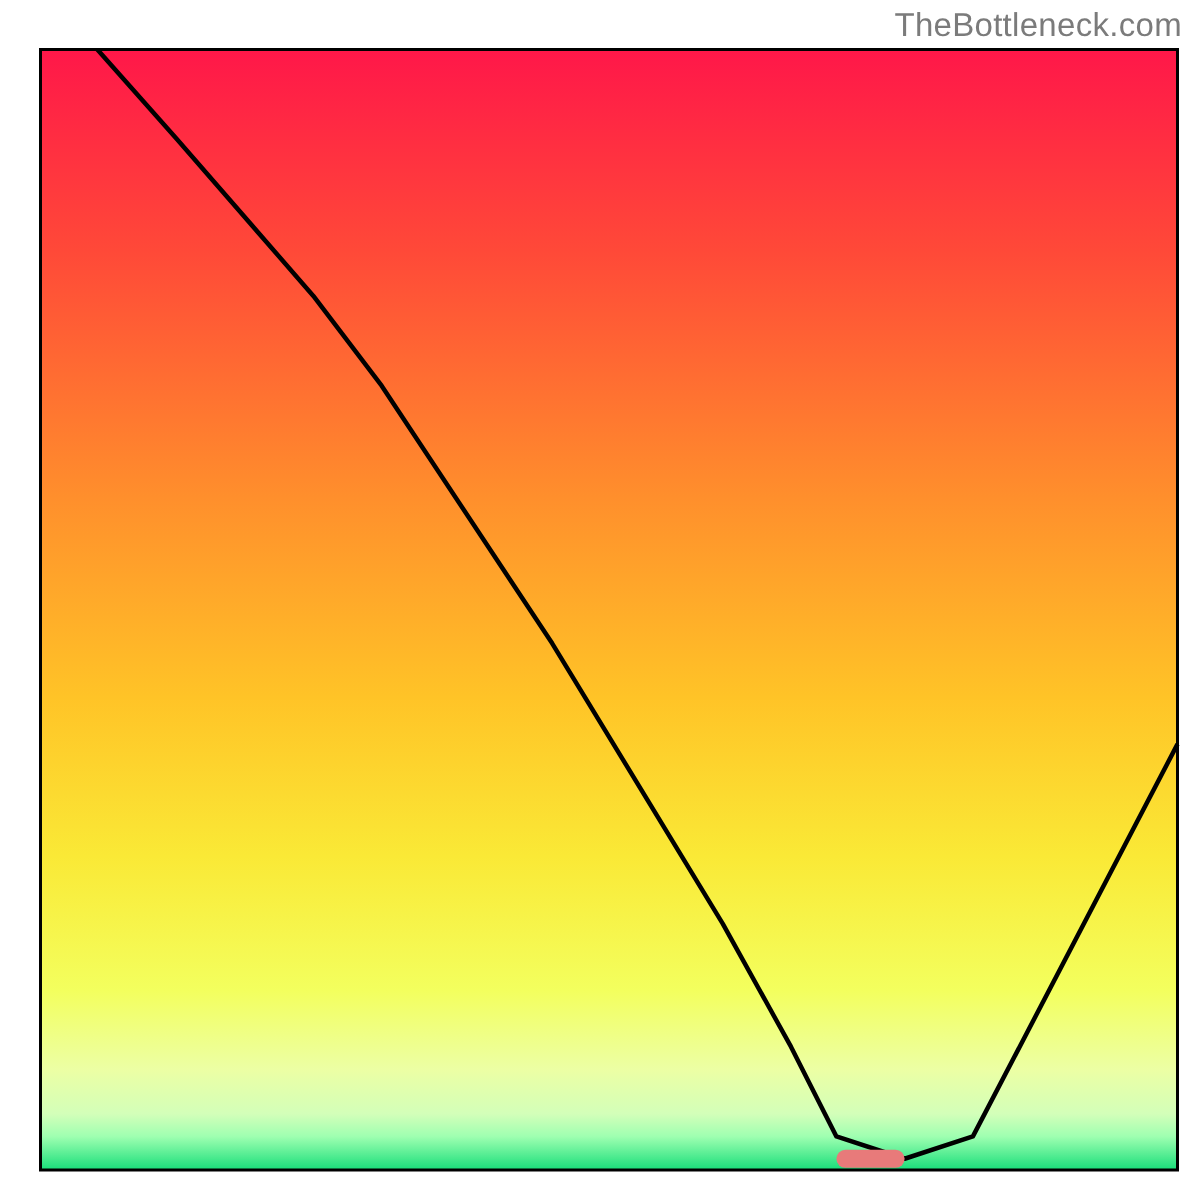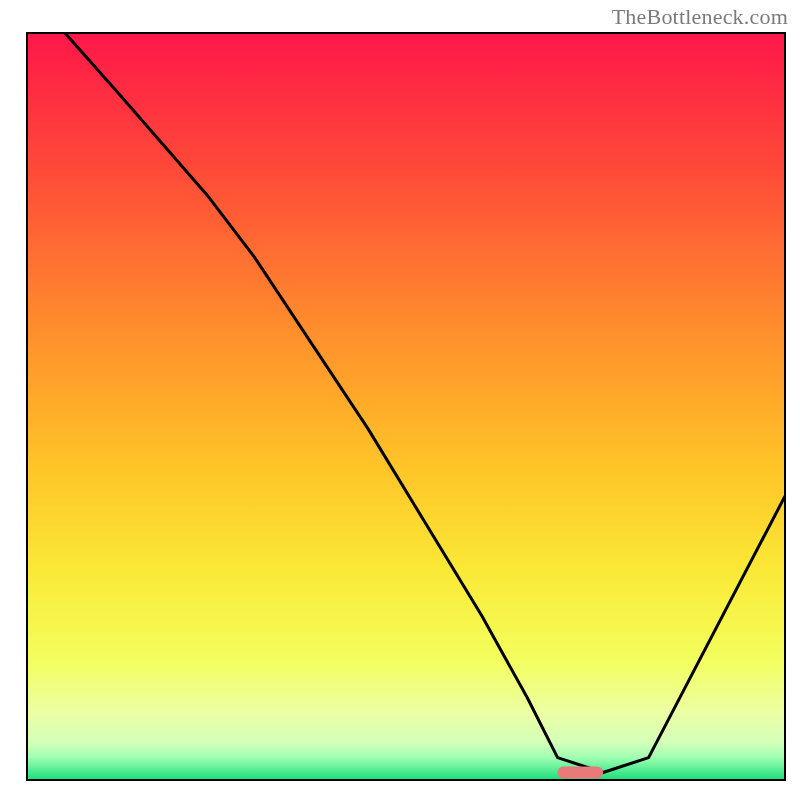--- a/index.html
+++ b/index.html
@@ -7,21 +7,20 @@
     padding: 0;
     width: 800px;
     height: 800px;
     background: #ffffff;
     font-family: Arial, Helvetica, sans-serif;
   }
   .chart-container {
     position: relative;
     width: 800px;
     height: 708px;
-    font-family: Liberation Serif, serif;
   }
   .attribution {
     position: absolute;
     top: 4px;
     right: 12px;
     font-size: 22px;
     font-weight: 500;
     color: #7b7b7b;
     letter-spacing: 0.2px;
     z-index: 10;

